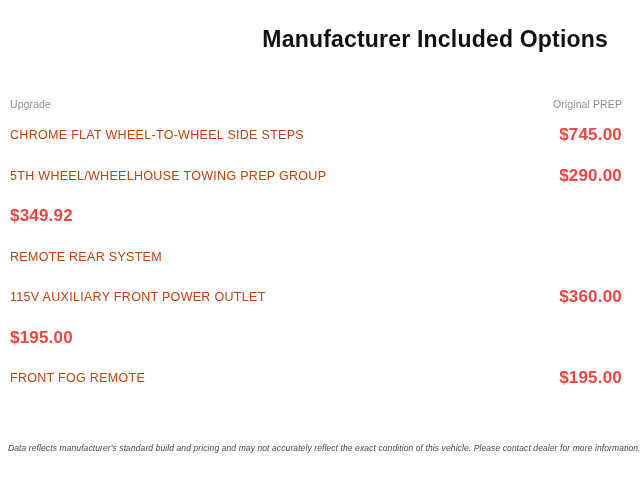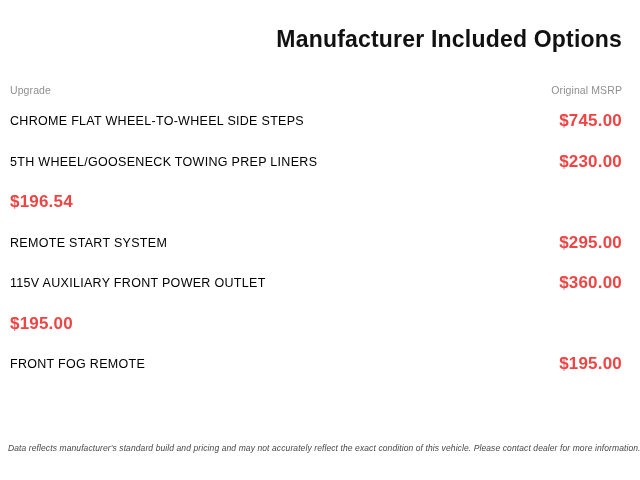--- a/index.html
+++ b/index.html
@@ -7,55 +7,55 @@
     position: relative;
     width: 640px;
     height: 480px;
     background: #ffffff;
     overflow: hidden;
     font-family: "Liberation Sans", sans-serif;
   }
   .title {
     position: absolute;
     top: 26px;
-    right: 18px;
+    right: 32px;
     margin: 0;
     font-size: 23px;
     line-height: 1.15;
     font-weight: 700;
     color: #111111;
     letter-spacing: 0.2px;
     white-space: nowrap;
   }
   .options-table {
     position: absolute;
     left: 10px;
     right: 18px;
-    top: 80px;
+    top: 94px;
   }
   .thead {
     display: flex;
     justify-content: space-between;
     align-items: center;
     height: 20px;
     font-size: 10.5px;
     color: #8f8f8f;
     letter-spacing: 0.1px;
   }
   .rows { margin-top: 1px; }
   .row {
     display: flex;
     justify-content: space-between;
     align-items: center;
     height: 40.5px;
   }
   .cell-name {
     font-size: 12.5px;
     letter-spacing: 0.3px;
-    color: #000000;
+    color: #c2410c;
     white-space: nowrap;
   }
   .cell-price {
     font-size: 17px;
     font-weight: 700;
     color: #ef4444;
     letter-spacing: 0.2px;
     white-space: nowrap;
   }
   .disclaimer {
@@ -75,38 +75,37 @@
 <body>
 
 <div class="page">
 
   <h1 class="title">Manufacturer Included Options</h1>
 
   <div class="options-table">
 
     <div class="thead">
       <span class="th-left">Upgrade</span>
-      <span class="th-right">Original MSRP</span>
+      <span class="th-right">Original PREP</span>
     </div>
 
     <div class="rows">
       <div class="row">
         <span class="cell-name">CHROME FLAT WHEEL-TO-WHEEL SIDE STEPS</span>
         <span class="cell-price">$745.00</span>
       </div>
       <div class="row">
-        <span class="cell-name">5TH WHEEL/GOOSENECK TOWING PREP LINERS</span>
-        <span class="cell-price">$230.00</span>
+        <span class="cell-name">5TH WHEEL/WHEELHOUSE TOWING PREP GROUP</span>
+        <span class="cell-price">$290.00</span>
       </div>
       <div class="row">
-        <span class="cell-price">$196.54</span>
+        <span class="cell-price">$349.92</span>
       </div>
       <div class="row">
-        <span class="cell-name">REMOTE START SYSTEM</span>
-        <span class="cell-price">$295.00</span>
+        <span class="cell-name">REMOTE REAR SYSTEM</span>
       </div>
       <div class="row">
         <span class="cell-name">115V AUXILIARY FRONT POWER OUTLET</span>
         <span class="cell-price">$360.00</span>
       </div>
       <div class="row">
         <span class="cell-price">$195.00</span>
       </div>
       <div class="row">
         <span class="cell-name">FRONT FOG REMOTE</span>

